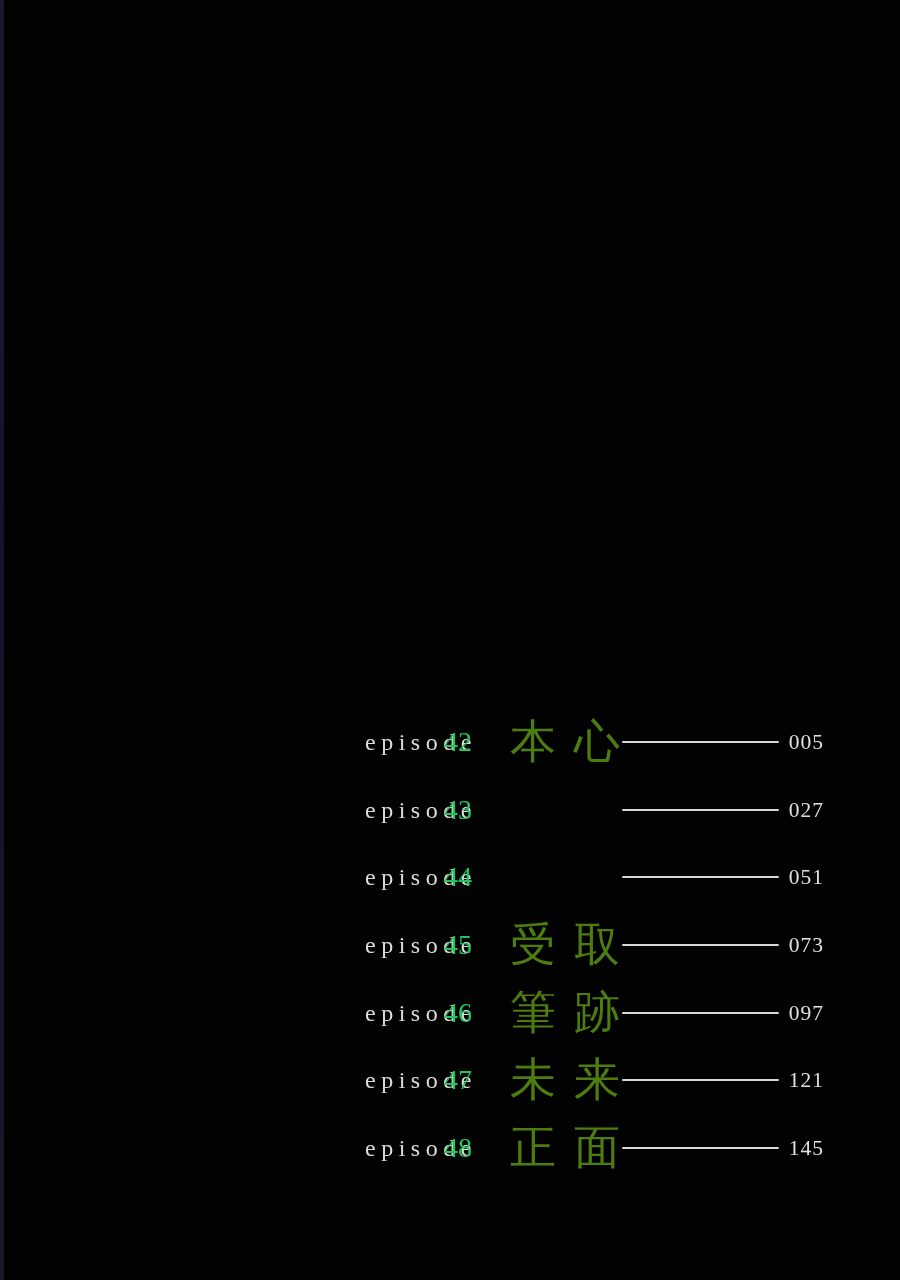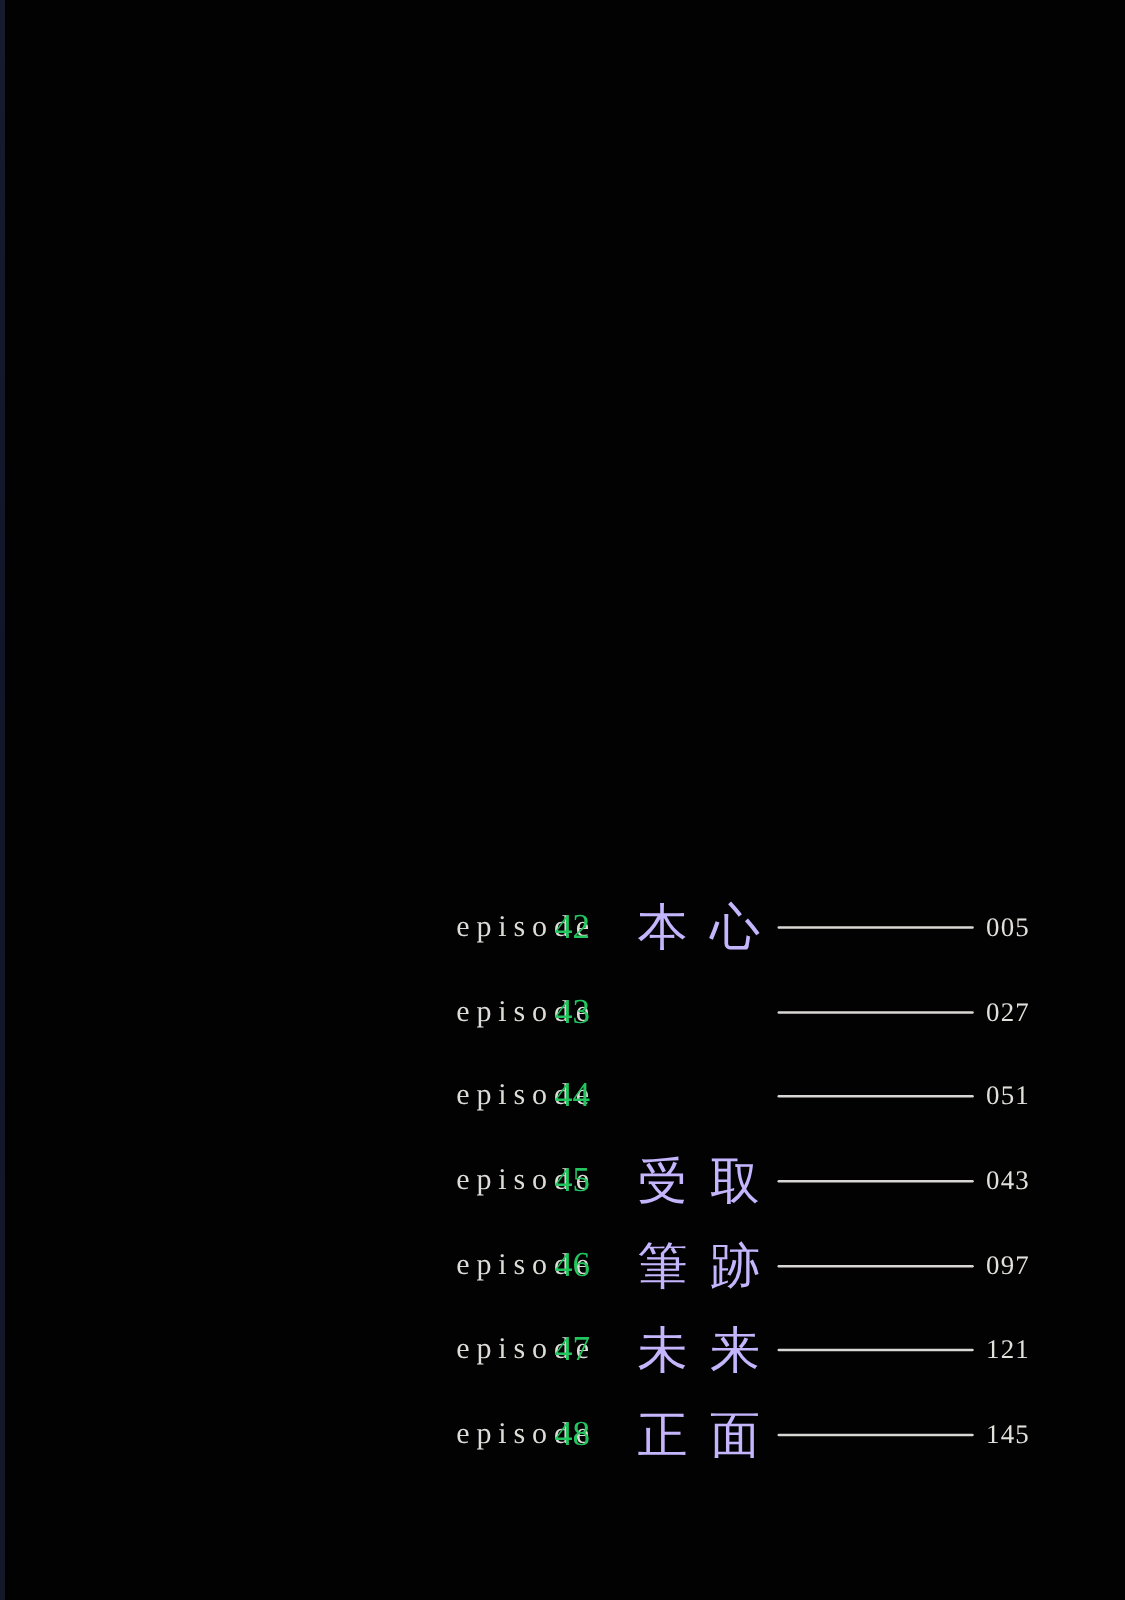--- a/index.html
+++ b/index.html
@@ -105,23 +105,23 @@
     letter-spacing: 5.5px;
     color: #dedcd7;
   }
   .ep-num {
     left: 79px;
     font-size: 28px;
     color: #22c55e;
   }
   .ep-title {
     left: 145px;
-    font-size: 40px;
+    font-size: 46px;
     letter-spacing: 18px;
-    color: #c4b5fd;
+    color: #4d7c0f;
     font-weight: 500;
     font-family: Liberation Mono, monospace;
   }
   .rule {
     left: 257px;
     width: 157px;
     height: 2px;
     background: #d9d7d3;
     border-radius: 1px;
   }
@@ -158,21 +158,21 @@
       <span class="ep-label">episode</span>
       <span class="ep-num">44</span>
       <span class="rule"></span>
       <span class="ep-page">051</span>
     </div>
     <div class="row">
       <span class="ep-label">episode</span>
       <span class="ep-num">45</span>
       <span class="ep-title">受取</span>
       <span class="rule"></span>
-      <span class="ep-page">043</span>
+      <span class="ep-page">073</span>
     </div>
     <div class="row">
       <span class="ep-label">episode</span>
       <span class="ep-num">46</span>
       <span class="ep-title">筆跡</span>
       <span class="rule"></span>
       <span class="ep-page">097</span>
     </div>
     <div class="row">
       <span class="ep-label">episode</span>

